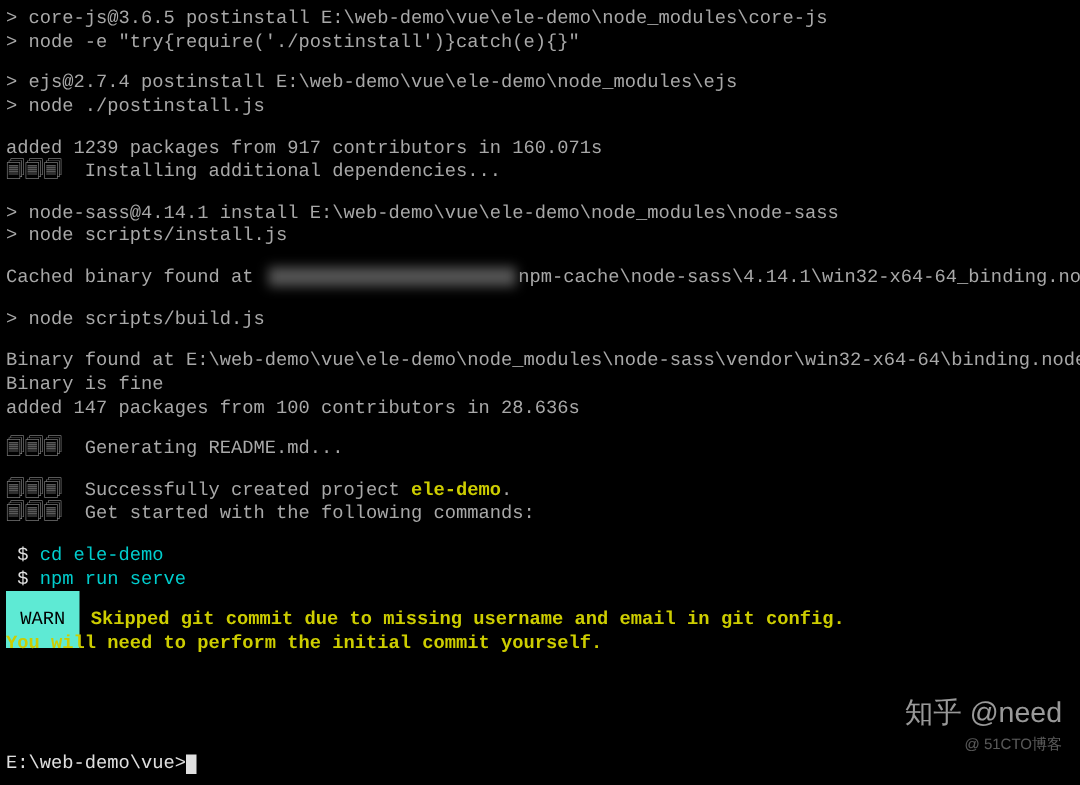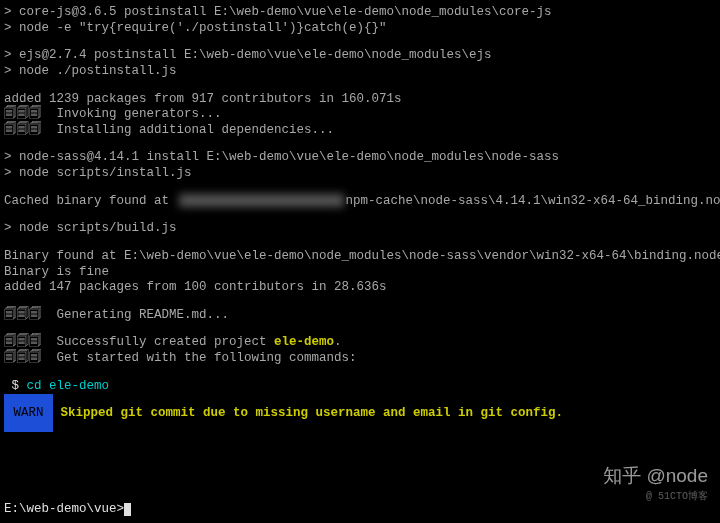--- a/index.html
+++ b/index.html
@@ -13,21 +13,21 @@
       height: 523px;
       overflow: hidden;
       padding: 5px 4px;
       position: relative;
     }
     .line { white-space: pre; }
     .cyan { color: #00cdcd; }
     .yellow { color: #cdcd00; font-weight: bold; }
     .white { color: #e0e0e0; }
     .warn-badge {
-      background: #1d4ed8;
+      background: #5eead4;
       color: #000;
       padding: 12px 2px;
     }
     .blur {
       display: inline-block;
       width: 165px;
       height: 13px;
       background: #555;
       filter: blur(4px);
       vertical-align: middle;
@@ -53,40 +53,39 @@
       color: rgba(255,255,255,0.6);
       font-family: sans-serif;
       font-size: 19px;
       font-weight: 500;
     }
     .watermark2 {
       position: absolute;
       right: 12px;
       bottom: 20px;
       color: rgba(255,255,255,0.35);
-      font-family: Liberation Mono, monospace;
+      font-family: Liberation Sans, sans-serif;
       font-size: 10px;
     }
     .gap { height: 12px; }
   </style>
 </head>
 <body>
 
 <div>
 
   <div class="line">&gt; core-js@3.6.5 postinstall E:\web-demo\vue\ele-demo\node_modules\core-js</div>
   <div class="line">&gt; node -e "try{require('./postinstall')}catch(e){}"</div>
   <div class="gap"></div>
 
   <div class="line">&gt; ejs@2.7.4 postinstall E:\web-demo\vue\ele-demo\node_modules\ejs</div>
   <div class="line">&gt; node ./postinstall.js</div>
   <div class="gap"></div>
 
   <div class="line">added 1239 packages from 917 contributors in 160.071s</div>
-  <div class="line"><span>🗐🗐🗐</span><span>  Invoking generators...</span></div>
   <div class="line"><span>🗐🗐🗐</span><span>  Installing additional dependencies...</span></div>
   <div class="gap"></div>
 
   <div class="line">&gt; node-sass@4.14.1 install E:\web-demo\vue\ele-demo\node_modules\node-sass</div>
   <div class="line">&gt; node scripts/install.js</div>
   <div class="gap"></div>
 
   <div class="line"><span>Cached binary found at </span><span class="blur"></span><span>npm-cache\node-sass\4.14.1\win32-x64-64_binding.node</span></div>
   <div class="gap"></div>
 
@@ -99,22 +98,24 @@
   <div class="gap"></div>
 
   <div class="line"><span>🗐🗐🗐</span><span>  Generating README.md...</span></div>
   <div class="gap"></div>
 
   <div class="line"><span>🗐🗐🗐</span><span>  Successfully created project </span><span class="yellow">ele-demo</span><span>.</span></div>
   <div class="line"><span>🗐🗐🗐</span><span>  Get started with the following commands:</span></div>
   <div class="gap"></div>
 
   <div class="line"><span class="white"> $ </span><span class="cyan">cd ele-demo</span></div>
+  <div class="line"><span class="white"> $ </span><span class="cyan">npm run serve</span></div>
   <div class="gap"></div>
 
   <div class="line"><span class="warn-badge"> WARN </span><span class="yellow"> Skipped git commit due to missing username and email in git config.</span></div>
+  <div class="line yellow">You will need to perform the initial commit yourself.</div>
 
 </div>
 
 <div class="prompt-area"><span>E:\web-demo\vue&gt;</span><span class="cursor"></span></div>
 
-<div class="watermark">知乎 @node</div>
+<div class="watermark">知乎 @need</div>
 <div class="watermark2">@ 51CTO博客</div>
 
 </body></html>

